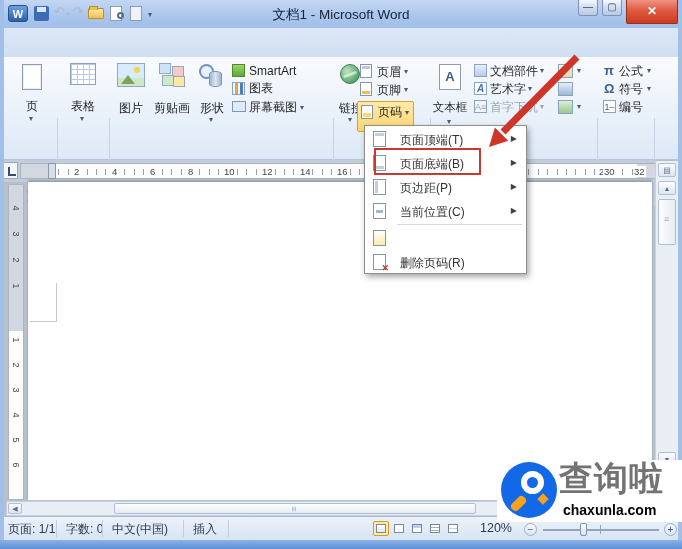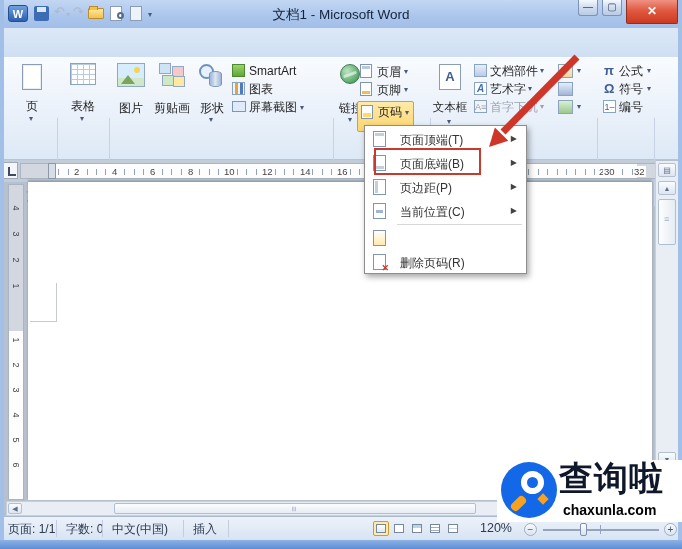--- a/index.html
+++ b/index.html
@@ -200,21 +200,21 @@
     border-radius:12px 0 0 0; z-index:60; }
   .wm-circle { position:absolute; left:4px; top:2px; width:56px; height:56px;
     border-radius:50%; background:#1368e8; }
   .wm-ring { position:absolute; left:20px; top:9px; width:23px; height:23px;
     border:6px solid #fff; border-radius:50%; }
   .wm-handle { position:absolute; left:13px; top:33px; width:9px; height:17px;
     background:#f7a11c; border-radius:4px; transform:rotate(45deg); }
   .wm-tail { position:absolute; left:38px; top:33px; width:8px; height:8px;
     background:#f7a11c; transform:rotate(45deg); }
   .wm-brand { position:absolute; left:62px; top:-4px; font-family:"DejaVu Serif", serif;
-    font-weight:bold; font-size:34px; color:#0f172a; letter-spacing:1px; white-space:nowrap; }
+    font-weight:bold; font-size:34px; color:#737373; letter-spacing:1px; white-space:nowrap; }
   .wm-domain { position:absolute; left:66px; top:42px; font-size:14px; font-weight:bold; color:#000; }
 </style>
 </head>
 <body>
 
 <div class="screen">
 
   <div class="abs side-border" style="left:0;"></div>
   <div class="abs side-border" style="left:678px;"></div>
   <div class="abs bottom-strip"></div>
@@ -290,21 +290,21 @@
     <div class="abs" style="left:194px;top:5px;width:36px;height:60px;">
       <div class="ic-shape-circle" style="left:5px;top:2px;"></div>
       <div class="ic-cyl" style="left:15px;top:9px;"></div>
       <div class="btn-label" style="position:absolute;left:0;top:38px;width:36px;">形状</div>
       <div class="dd" style="position:absolute;left:15px;top:54px;">▾</div>
     </div>
     <div class="abs" style="left:232px;top:6px;width:100px;height:16px;">
       <div class="ic-sa" style="position:absolute;left:0;top:1px;"></div>
       <div class="small-label" style="position:absolute;left:17px;">SmartArt</div>
     </div>
-    <div class="abs" style="left:232px;top:24px;width:100px;height:16px;">
+    <div class="abs" style="left:232px;top:24px;width:100px;height:16px;font-family:Liberation Mono, monospace;">
       <div class="ic-chart" style="position:absolute;left:0;top:1px;"></div>
       <div class="small-label" style="position:absolute;left:17px;">图表</div>
     </div>
     <div class="abs" style="left:232px;top:42px;width:100px;height:16px;">
       <div class="ic-scr" style="position:absolute;left:0;top:2px;"></div>
       <div class="small-label" style="position:absolute;left:17px;text-align:center;">屏幕截图</div>
       <div class="dd" style="position:absolute;left:68px;top:5px;">▾</div>
     </div>
     <div class="abs grp-label" style="left:190px;width:60px;">插图</div>
 

